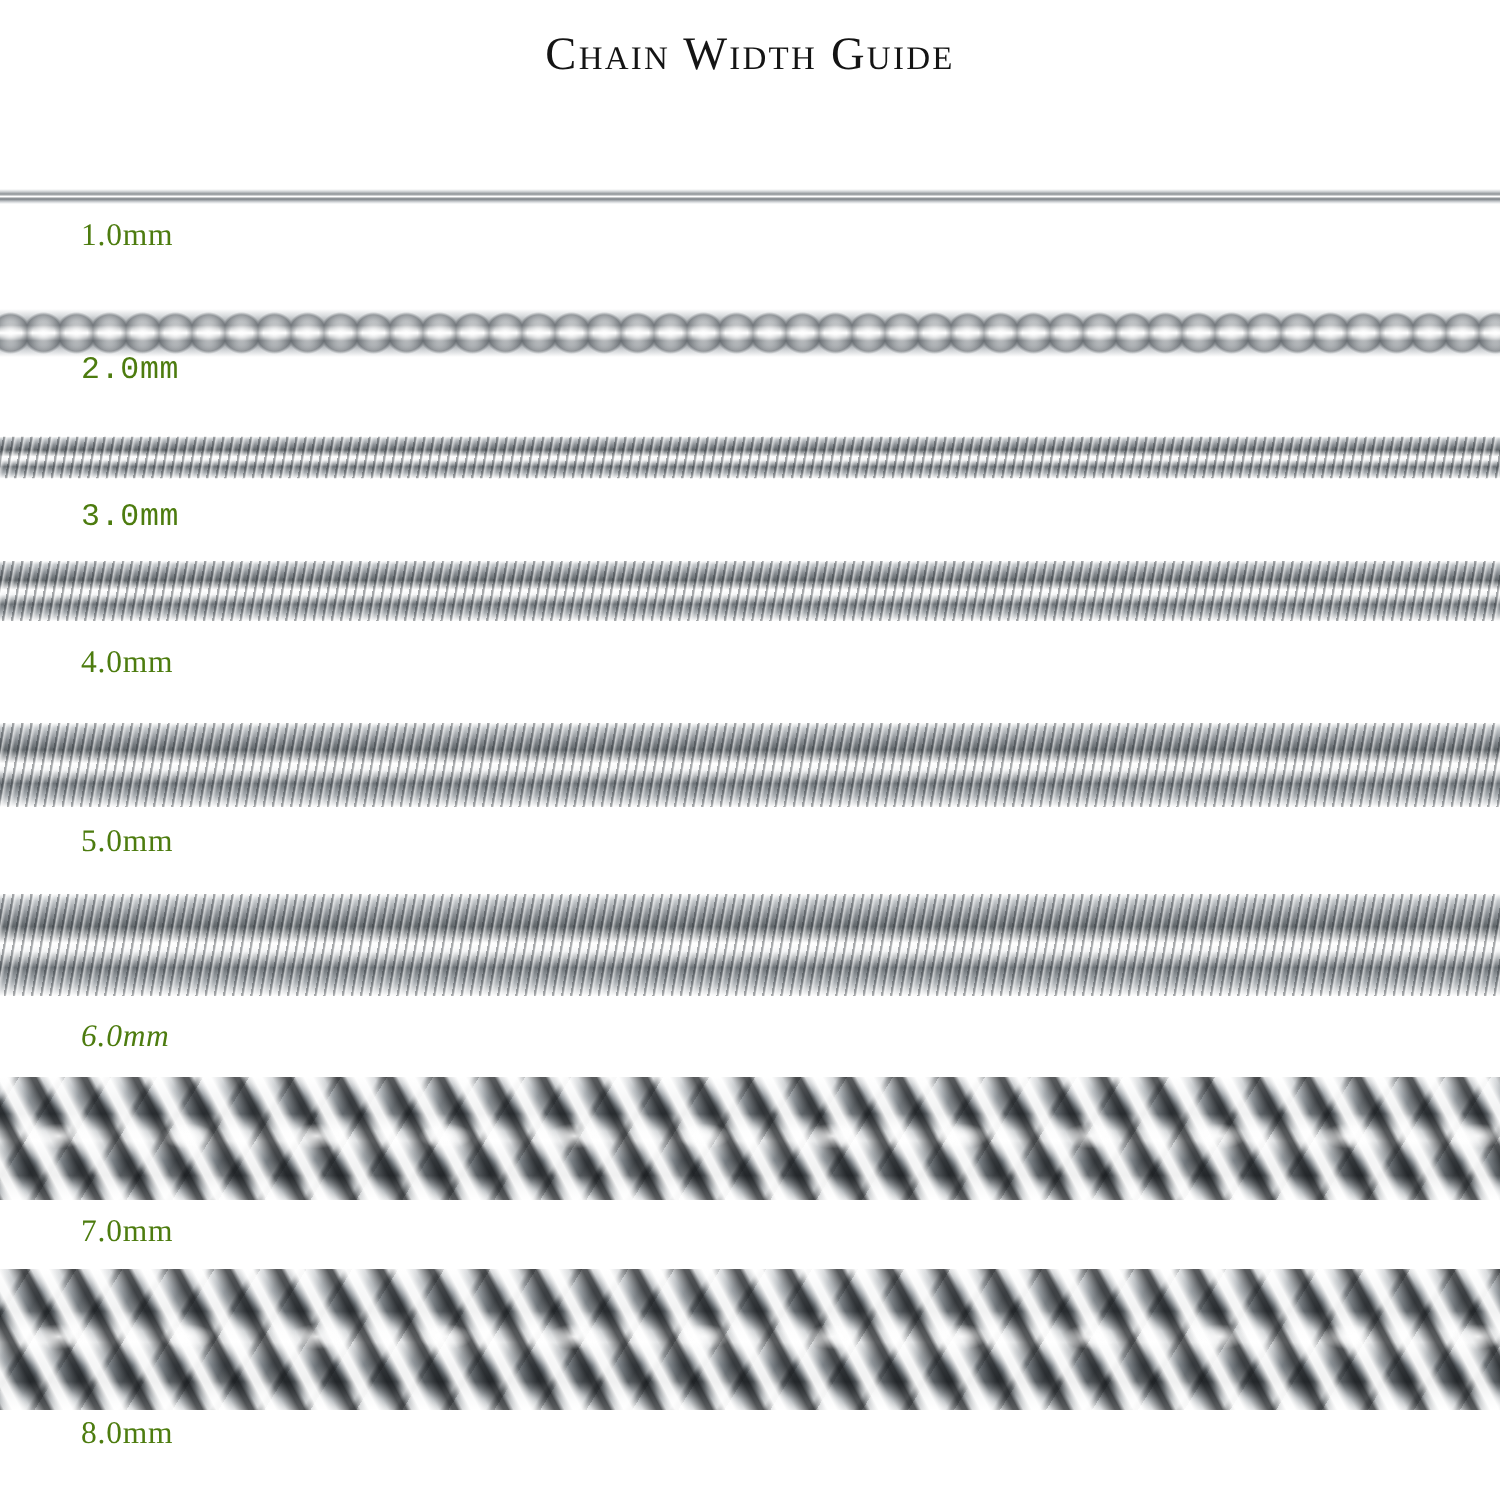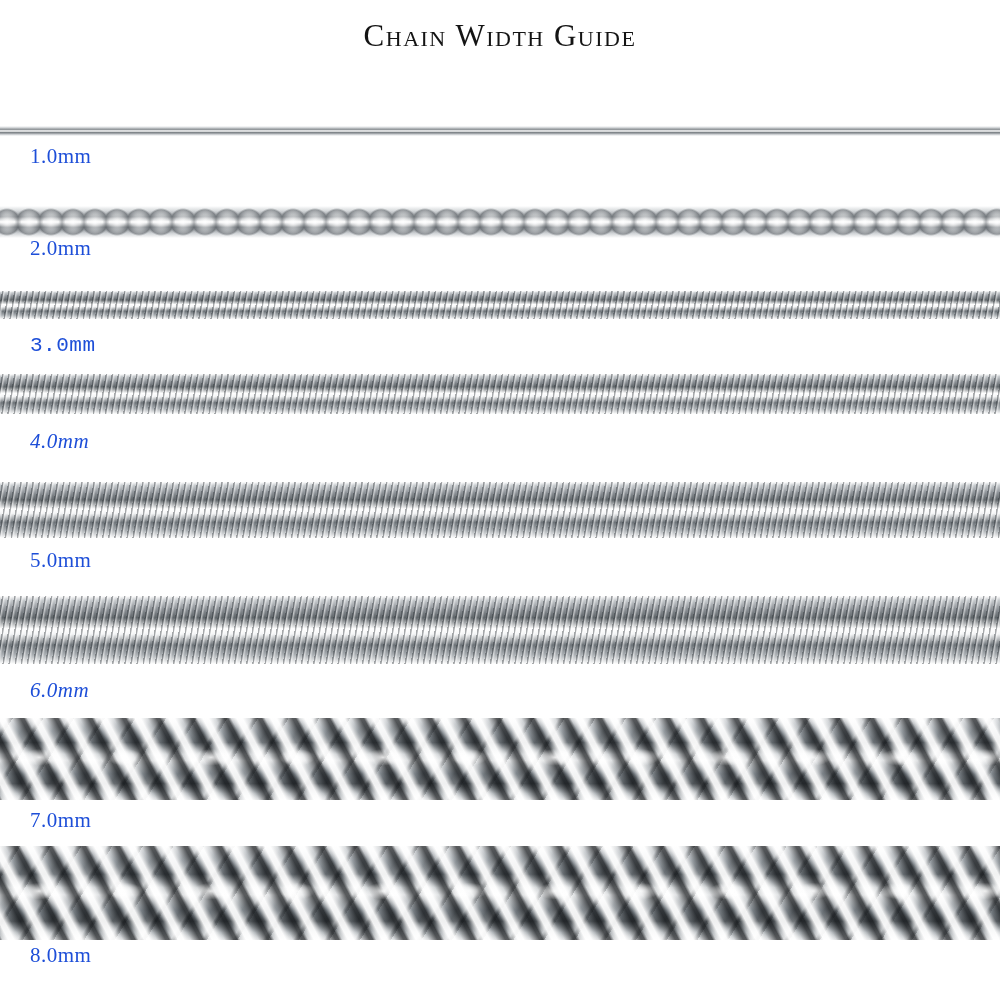--- a/index.html
+++ b/index.html
@@ -39,24 +39,24 @@
   
   .chain-strip {
     position: absolute;
     left: -4px;
     width: 1008px;
     overflow: hidden;
   }
 
   .chain-label {
     position: absolute;
-    left: 30px;
+    left: 54px;
     font-family: "Liberation Serif", serif;
     font-size: 21px;
-    color: #1d4ed8;
+    color: #4d7c0f;
     letter-spacing: 0.5px;
     white-space: nowrap;
   }
 
   
 
   
   .ch-thin {
     background:
       linear-gradient(to bottom,
@@ -163,31 +163,31 @@
 
 <div id="guide-title">Chain Width Guide</div>
 
 <div class="chain-row">
   <div class="chain-strip ch-thin" style="top:126px;height:10px;"></div>
   <div class="chain-label" style="top:144px;">1.0mm</div>
 </div>
 
 <div class="chain-row">
   <div class="chain-strip ch-thin ch-bead" style="top:206px;height:32px;"></div>
-  <div class="chain-label" style="top:236px;">2.0mm</div>
+  <div class="chain-label" style="top:236px;font-family:Liberation Mono, monospace;">2.0mm</div>
 </div>
 
 <div class="chain-row">
   <div class="chain-strip ch-snake" style="top:291px;height:28px;"></div>
   <div class="chain-label" style="top:334px;font-family:Liberation Mono, monospace;">3.0mm</div>
 </div>
 
 <div class="chain-row">
   <div class="chain-strip ch-snake" style="top:374px;height:40px;"></div>
-  <div class="chain-label" style="top:429px;font-style:italic;">4.0mm</div>
+  <div class="chain-label" style="top:429px;">4.0mm</div>
 </div>
 
 <div class="chain-row">
   <div class="chain-strip ch-snake" style="top:482px;height:56px;"></div>
   <div class="chain-label" style="top:548px;">5.0mm</div>
 </div>
 
 <div class="chain-row">
   <div class="chain-strip ch-snake" style="top:596px;height:68px;"></div>
   <div class="chain-label" style="top:678px;font-style:italic;">6.0mm</div>

